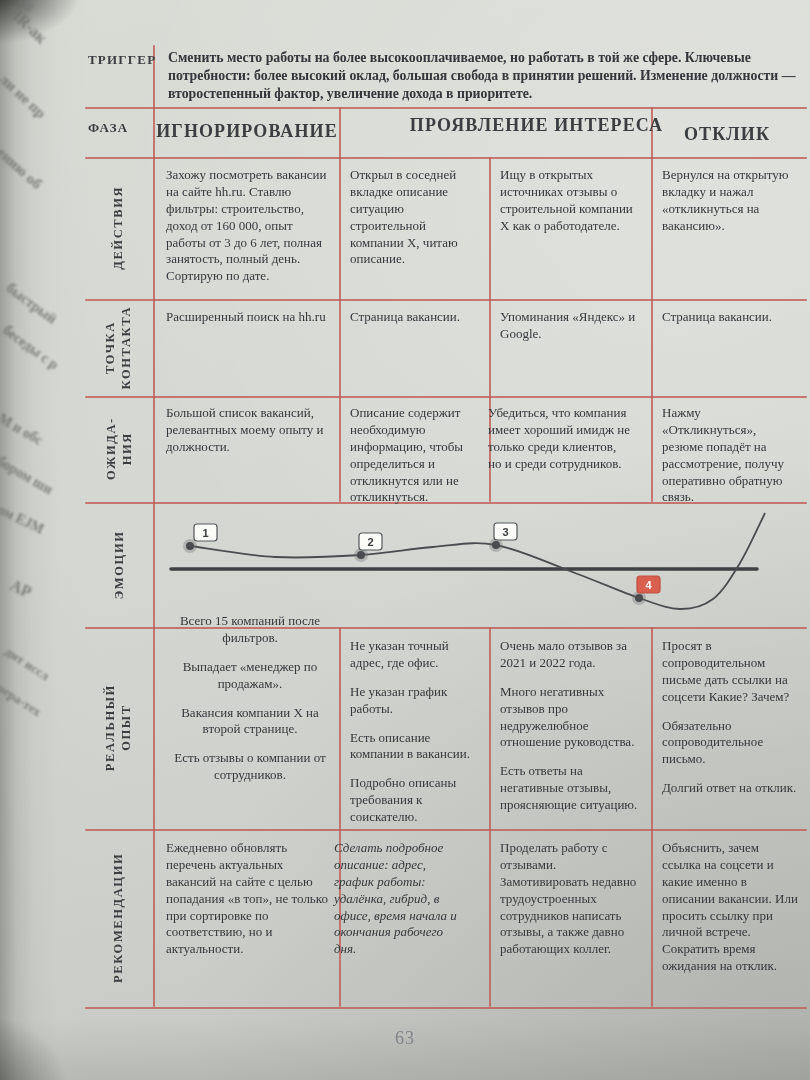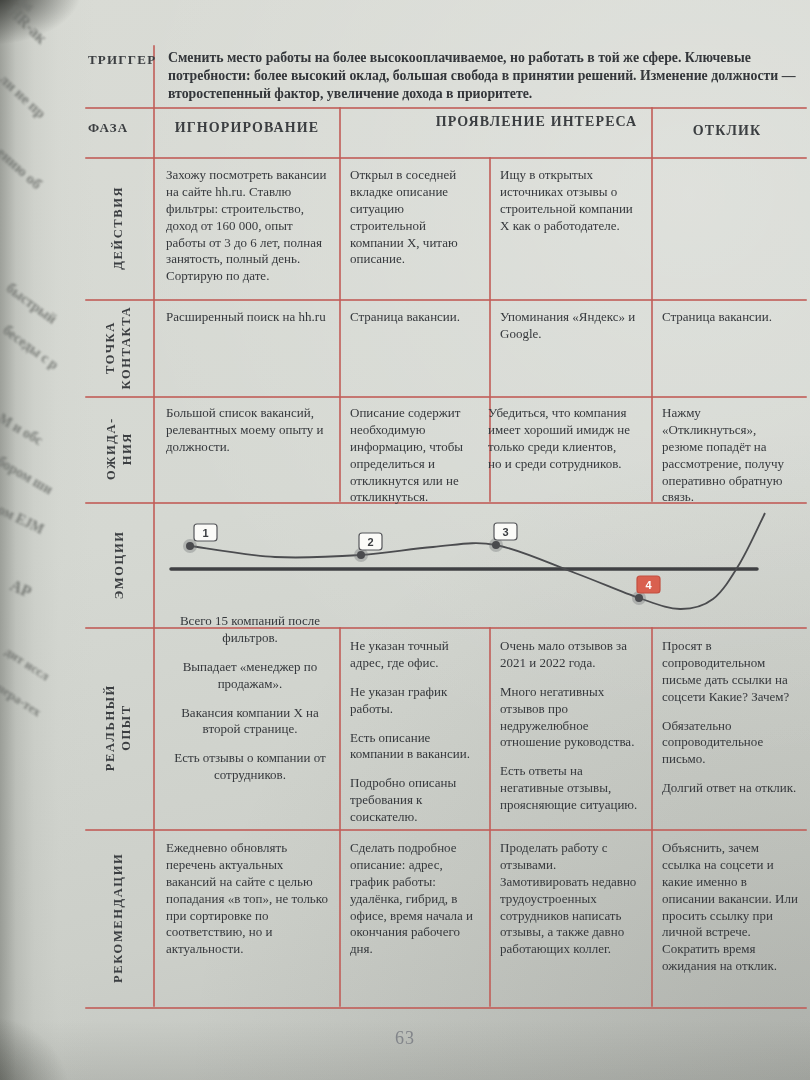--- a/index.html
+++ b/index.html
@@ -22,21 +22,21 @@
     background:linear-gradient(180deg,rgba(80,82,76,0),rgba(80,82,76,.14));}
   .frag{position:absolute;color:#6e716d;filter:blur(.8px);font-weight:600;white-space:nowrap;opacity:.85;}
   
   .hline{position:absolute;left:85px;width:722px;height:2px;background:rgba(193,92,87,.8);border-radius:2px;}
   .vline{position:absolute;width:2px;background:rgba(193,92,87,.8);border-radius:2px;}
   
   .side-label{position:absolute;left:85px;width:68px;display:flex;align-items:center;justify-content:center;}
   .side-label span{transform:rotate(-90deg);white-space:pre-line;text-align:center;
     font-size:12.5px;letter-spacing:1.6px;font-weight:600;color:#3b3e41;line-height:1.25;}
   .h-label{position:absolute;font-size:13px;letter-spacing:1.2px;font-weight:600;color:#3b3e41;}
-  .phase-head{position:absolute;text-align:center;font-size:14px;letter-spacing:1.1px;font-weight:600;color:#3b3e41;line-height:1.35;}
+  .phase-head{position:absolute;text-align:center;font-size:18px;letter-spacing:1.1px;font-weight:600;color:#3b3e41;line-height:1.35;}
   
   .cell{position:absolute;font-size:13px;line-height:1.3;color:#35383c;}
   .cell p{margin:0 0 12px 0;}
   .cell p:last-child{margin-bottom:0;}
   .trigger-text{position:absolute;left:168px;top:49px;width:630px;font-size:13.8px;line-height:1.32;font-weight:600;color:#33363a;}
   .page-num{position:absolute;left:0;top:1028px;width:810px;text-align:center;font-size:18px;color:#82858a;letter-spacing:1px;}
   .chart-wrap{position:absolute;left:155px;top:503px;width:650px;height:125px;}
 </style>
 </head>
 <body>
@@ -103,20 +103,21 @@
   <div class="side-label" style="top:627px;height:202px;">
       <span>РЕАЛЬНЫЙ ОПЫТ</span>
     </div>
   <div class="side-label" style="top:829px;height:178px;">
       <span>РЕКОМЕНДАЦИИ</span>
     </div>
 
   <div class="cell" style="left:166px;top:167px;width:166px;">Захожу посмотреть вакансии на сайте hh.ru. Ставлю фильтры: строительство, доход от 160 000, опыт работы от 3 до 6 лет, полная занятость, полный день. Сортирую по дате.</div>
   <div class="cell" style="left:350px;top:167px;width:130px;">Открыл в соседней вкладке описание ситуацию строительной компании X, читаю описание.</div>
   <div class="cell" style="left:500px;top:167px;width:142px;">Ищу в открытых источниках отзывы о строительной компании X как о работодателе.</div>
+  <div class="cell" style="left:662px;top:167px;width:136px;">Вернулся на открытую вкладку и нажал «откликнуться на вакансию».</div>
 
   <div class="cell" style="left:166px;top:309px;width:166px;">Расширенный поиск на hh.ru</div>
   <div class="cell" style="left:350px;top:309px;width:130px;">Страница вакансии.</div>
   <div class="cell" style="left:500px;top:309px;width:142px;">Упоминания «Яндекс» и Google.</div>
   <div class="cell" style="left:662px;top:309px;width:136px;">Страница вакансии.</div>
 
   <div class="cell" style="left:166px;top:405px;width:168px;">Большой список вакансий, релевантных моему опыту и должности.</div>
   <div class="cell" style="left:350px;top:405px;width:132px;">Описание содержит необходимую информацию, чтобы определиться и откликнутся или не откликнуться.</div>
   <div class="cell" style="left:488px;top:405px;width:144px;">Убедиться, что компания имеет хороший имидж не только среди клиентов, но и среди сотрудников.</div>
   <div class="cell" style="left:662px;top:405px;width:136px;">Нажму «Откликнуться», резюме попадёт на рассмотрение, получу оперативно обратную связь.</div>
@@ -161,18 +162,18 @@
       <p>Много негативных отзывов про недружелюбное отношение руководства.</p>
       <p>Есть ответы на негативные отзывы, проясняющие ситуацию.</p>
     </div>
   <div class="cell" style="left:662px;top:638px;width:136px;">
       <p>Просят в сопроводительном письме дать ссылки на соцсети Какие? Зачем?</p>
       <p>Обязательно сопроводительное письмо.</p>
       <p>Долгий ответ на отклик.</p>
     </div>
 
   <div class="cell" style="left:166px;top:840px;width:170px;">Ежедневно обновлять перечень актуальных вакансий на сайте с целью попадания «в топ», не только при сортировке по соответствию, но и актуальности.</div>
-  <div class="cell" style="left:350px;top:840px;width:132px;">Сделать подробное описание: адрес, график работы: удалёнка, гибрид, в офисе, время начала и окончания рабочего дня.</div>
+  <div class="cell" style="left:334px;top:840px;width:132px;font-style:italic;">Сделать подробное описание: адрес, график работы: удалёнка, гибрид, в офисе, время начала и окончания рабочего дня.</div>
   <div class="cell" style="left:500px;top:840px;width:144px;">Проделать работу с отзывами. Замотивировать недавно трудоустроенных сотрудников написать отзывы, а также давно работающих коллег.</div>
   <div class="cell" style="left:662px;top:840px;width:136px;">Объяснить, зачем ссылка на соцсети и какие именно в описании вакансии. Или просить ссылку при личной встрече. Сократить время ожидания на отклик.</div>
 
   <div class="page-num">63</div>
 </div>
 
 </body></html>

